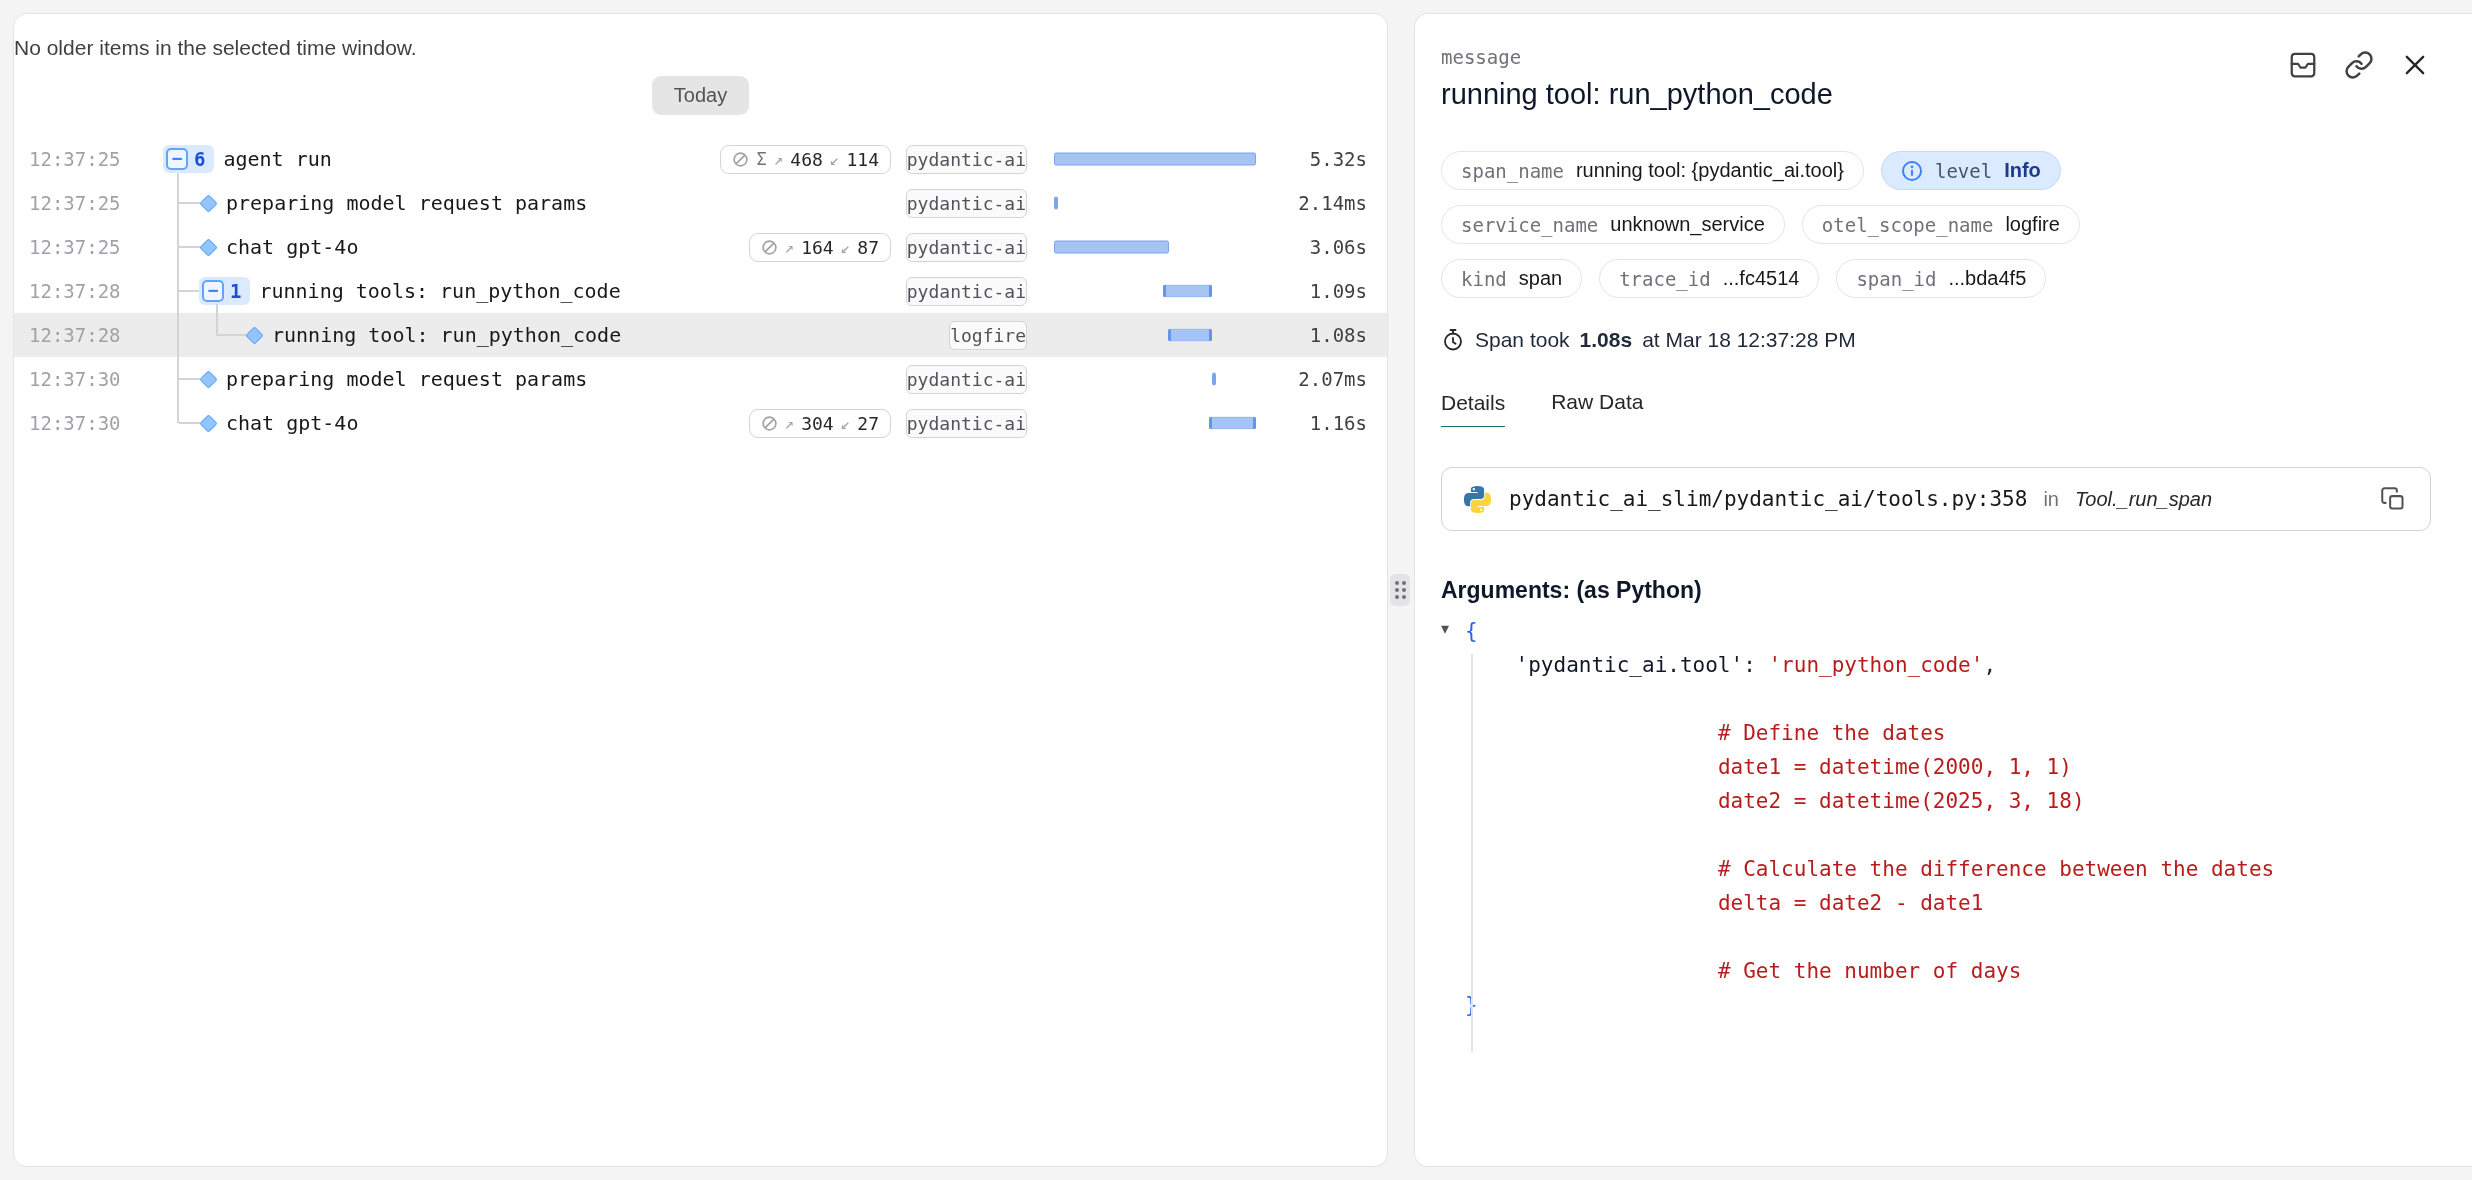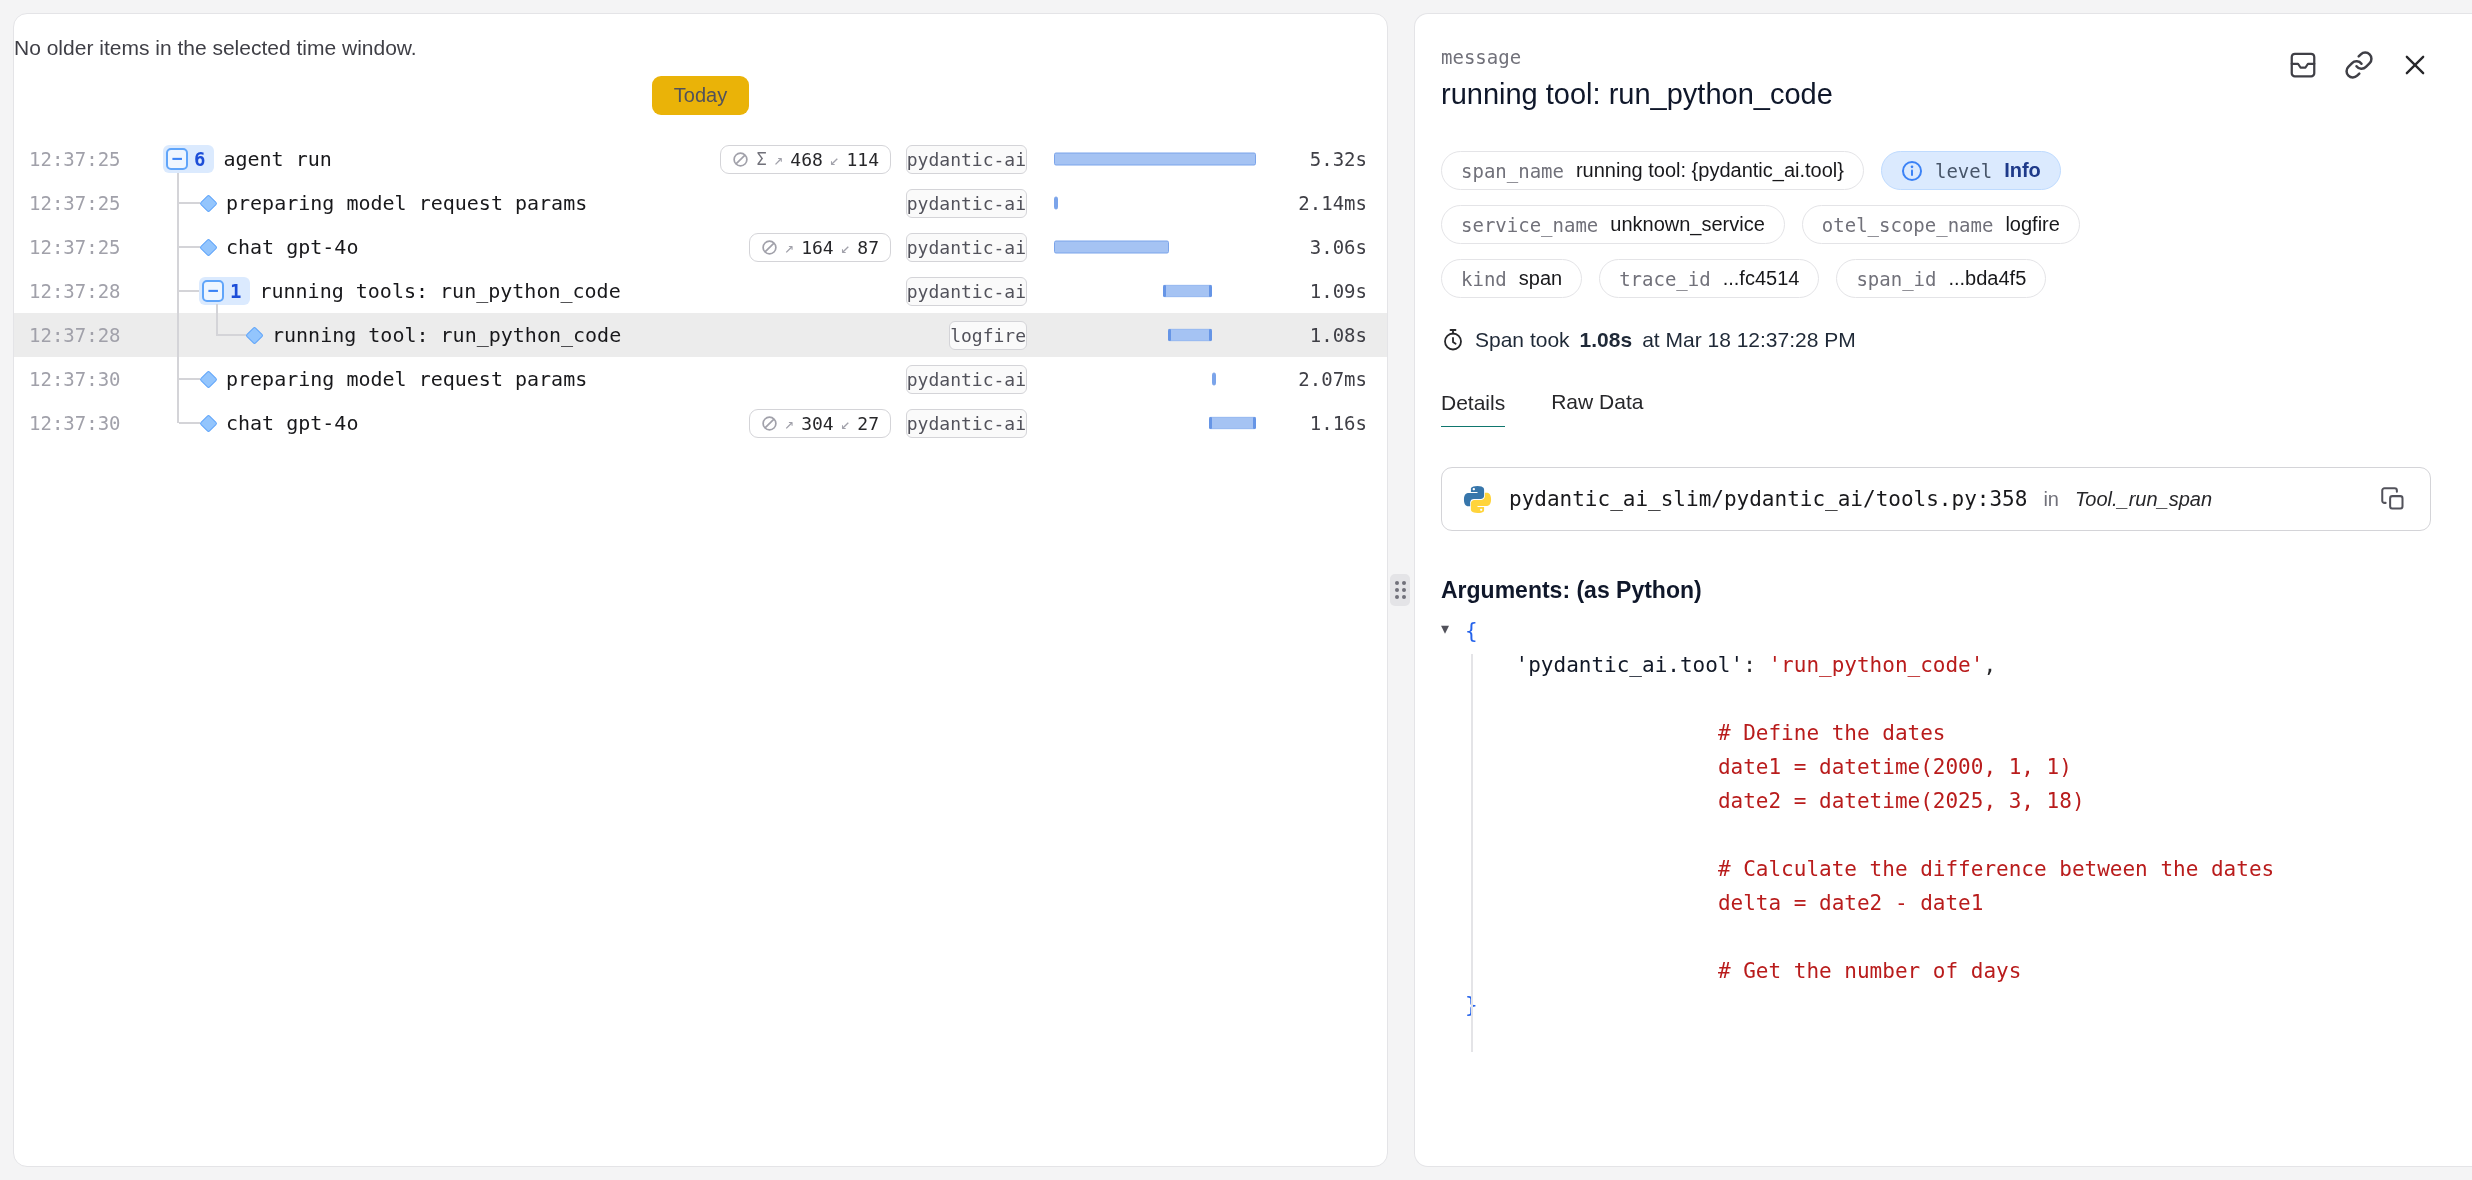--- a/index.html
+++ b/index.html
@@ -6,21 +6,21 @@
   html,body{width:2472px;height:1180px}
   body{background:#f4f4f5;font-family:"Liberation Sans",sans-serif;color:#18181b;position:relative;overflow:hidden}
   .mono{font-family:"DejaVu Sans Mono",monospace}
   .card{position:absolute;background:#fff;border:1.5px solid #e4e4e7;border-radius:14px}
   #left-card{left:13px;top:13px;width:1375px;height:1154px;overflow:hidden}
   #right-card{left:1414px;top:13px;width:1058px;height:1154px;border-radius:14px 0 0 14px;border-right:none}
 
   
   .notice{margin-top:22px;text-align:left;font-size:21px;color:#3f3f46}
   .today-wrap{display:flex;justify-content:center;margin-top:16px}
-  .today{font-size:20px;color:#52525b;background:#eab308;border:none;border-radius:9px;padding:8px 22px;cursor:pointer}
+  .today{font-size:20px;color:#52525b;background:#e5e5e5;border:none;border-radius:9px;padding:8px 22px;cursor:pointer}
   .rows{position:relative;margin-top:22px}
   .trace-row{display:grid;grid-template-columns:125px 590px 170px 140px 240px 110px;height:44px;align-items:center}
   .trace-row.selected{background:#ececec}
   .cell{min-width:0}
   .time{padding-left:15px;font-size:19px;color:#a1a1aa;font-family:"DejaVu Sans Mono",monospace}
   .tree{display:flex;align-items:center;gap:9px}
   .lvl0{padding-left:24px}.lvl1{padding-left:60px}.lvl2{padding-left:106px}
   .expander{display:inline-flex;align-items:center;gap:6px;background:#dbeafe;border-radius:6px;padding:3px 9px 3px 3px;cursor:pointer;flex:none}
   .exbox{width:22px;height:22px;border:2px solid #60a5fa;border-radius:5px;background:#eff6ff;color:#3b82f6;font-size:19px;display:flex;align-items:center;justify-content:center;font-weight:700}
   .excount{color:#1d4ed8;font-size:19px;font-family:"DejaVu Sans Mono",monospace;font-weight:700}

